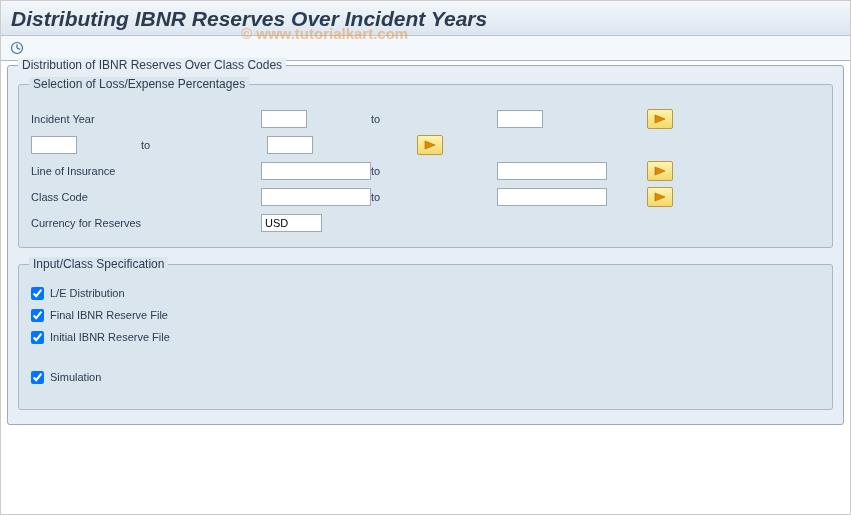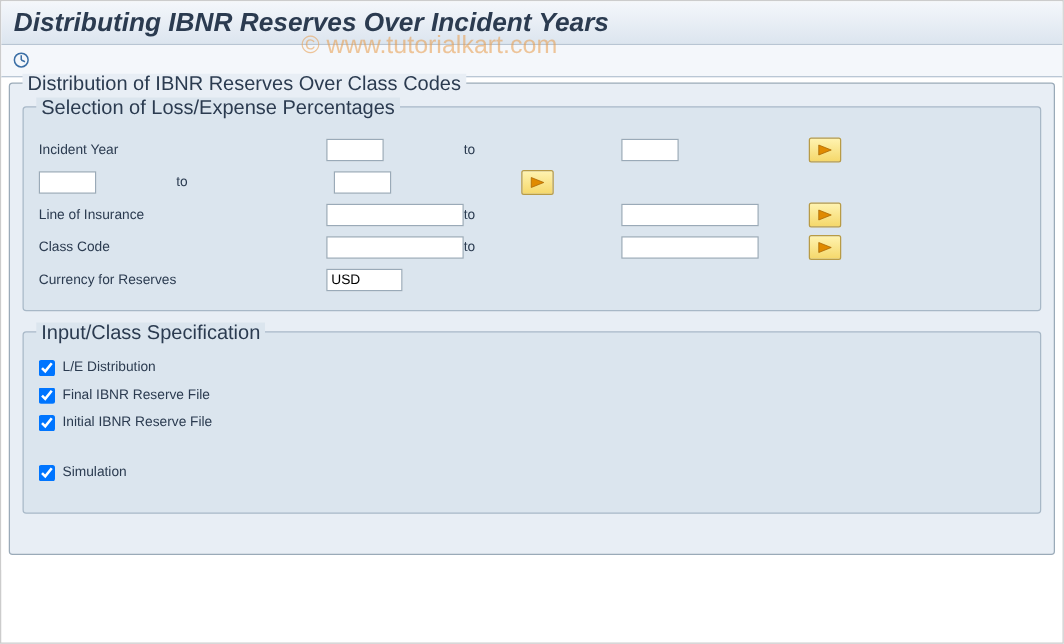--- a/index.html
+++ b/index.html
@@ -46,27 +46,27 @@
     margin-bottom: 6px;
     position: relative;
   }
   .groupbox.outer { background: #e8eef5; }
   .groupbox .legend {
     position: absolute;
     top: -8px;
     left: 10px;
     background: #e8eef5;
     padding: 0 4px;
-    font-size: 16px;
+    font-size: 12px;
     color: #2b3b50;
   }
   .groupbox .inner-pad {
     padding: 14px 12px 10px 12px;
   }
-  .groupbox.outer > .inner-pad { padding: 18px 10px 26px 10px; }
+  .groupbox.outer > .inner-pad { padding: 18px 10px 8px 10px; }
 
   .groupbox.inner {
     background: #dbe5ee;
     border: 1px solid #a8b8c7;
   }
   .groupbox.inner .legend { background:#dbe5ee; }
 
   .sel-row {
     display: flex;
     align-items: center;
@@ -100,22 +100,22 @@
     display:flex; align-items:flex-start; height: 22px;
     color:#2b3b50;
   }
   .chk-row input { margin-right: 6px; }
   .chk-gap { height: 18px; }
 
   .watermark {
     position: absolute;
     top: 24px; left: 240px;
     color: rgba(232,155,73,0.55);
-    font-size: 20px;
-    font-weight: 400;
+    font-size: 15px;
+    font-weight: 700;
     pointer-events: none;
     user-select: none;
   }
   .main-wrap { position: relative; }
 </style>
 </head>
 <body>
 
 <div class="main-wrap">
 

